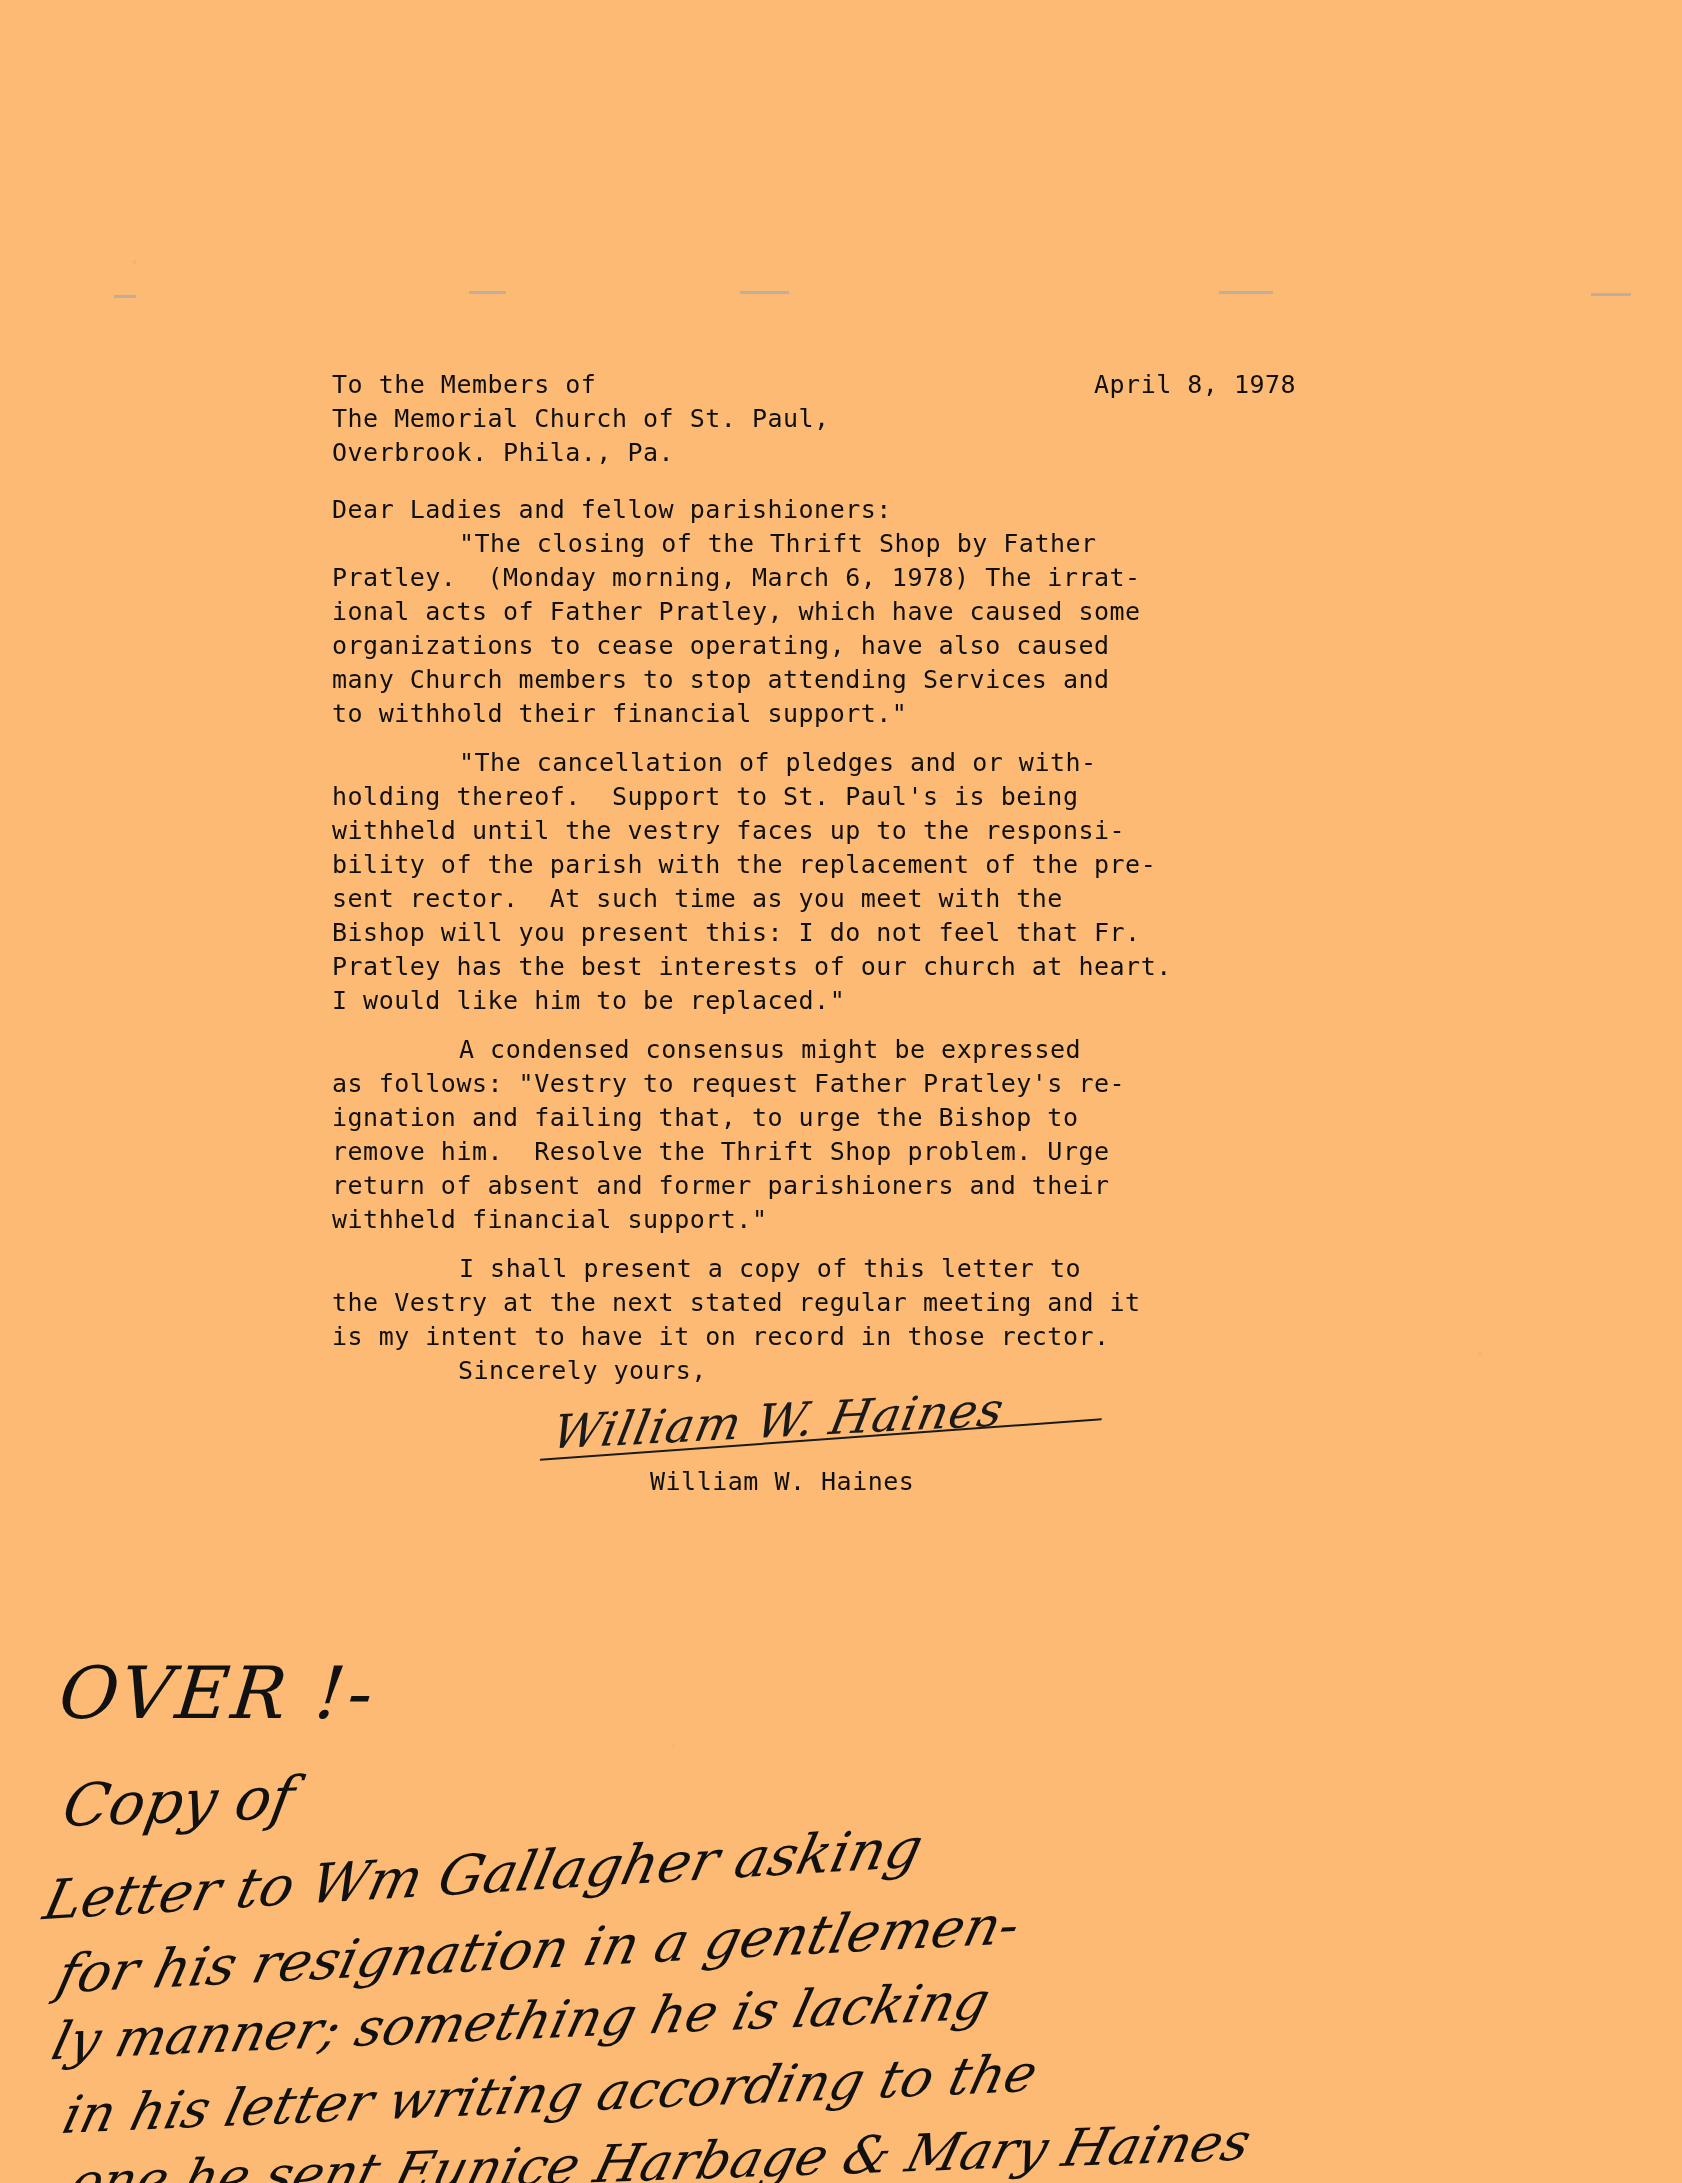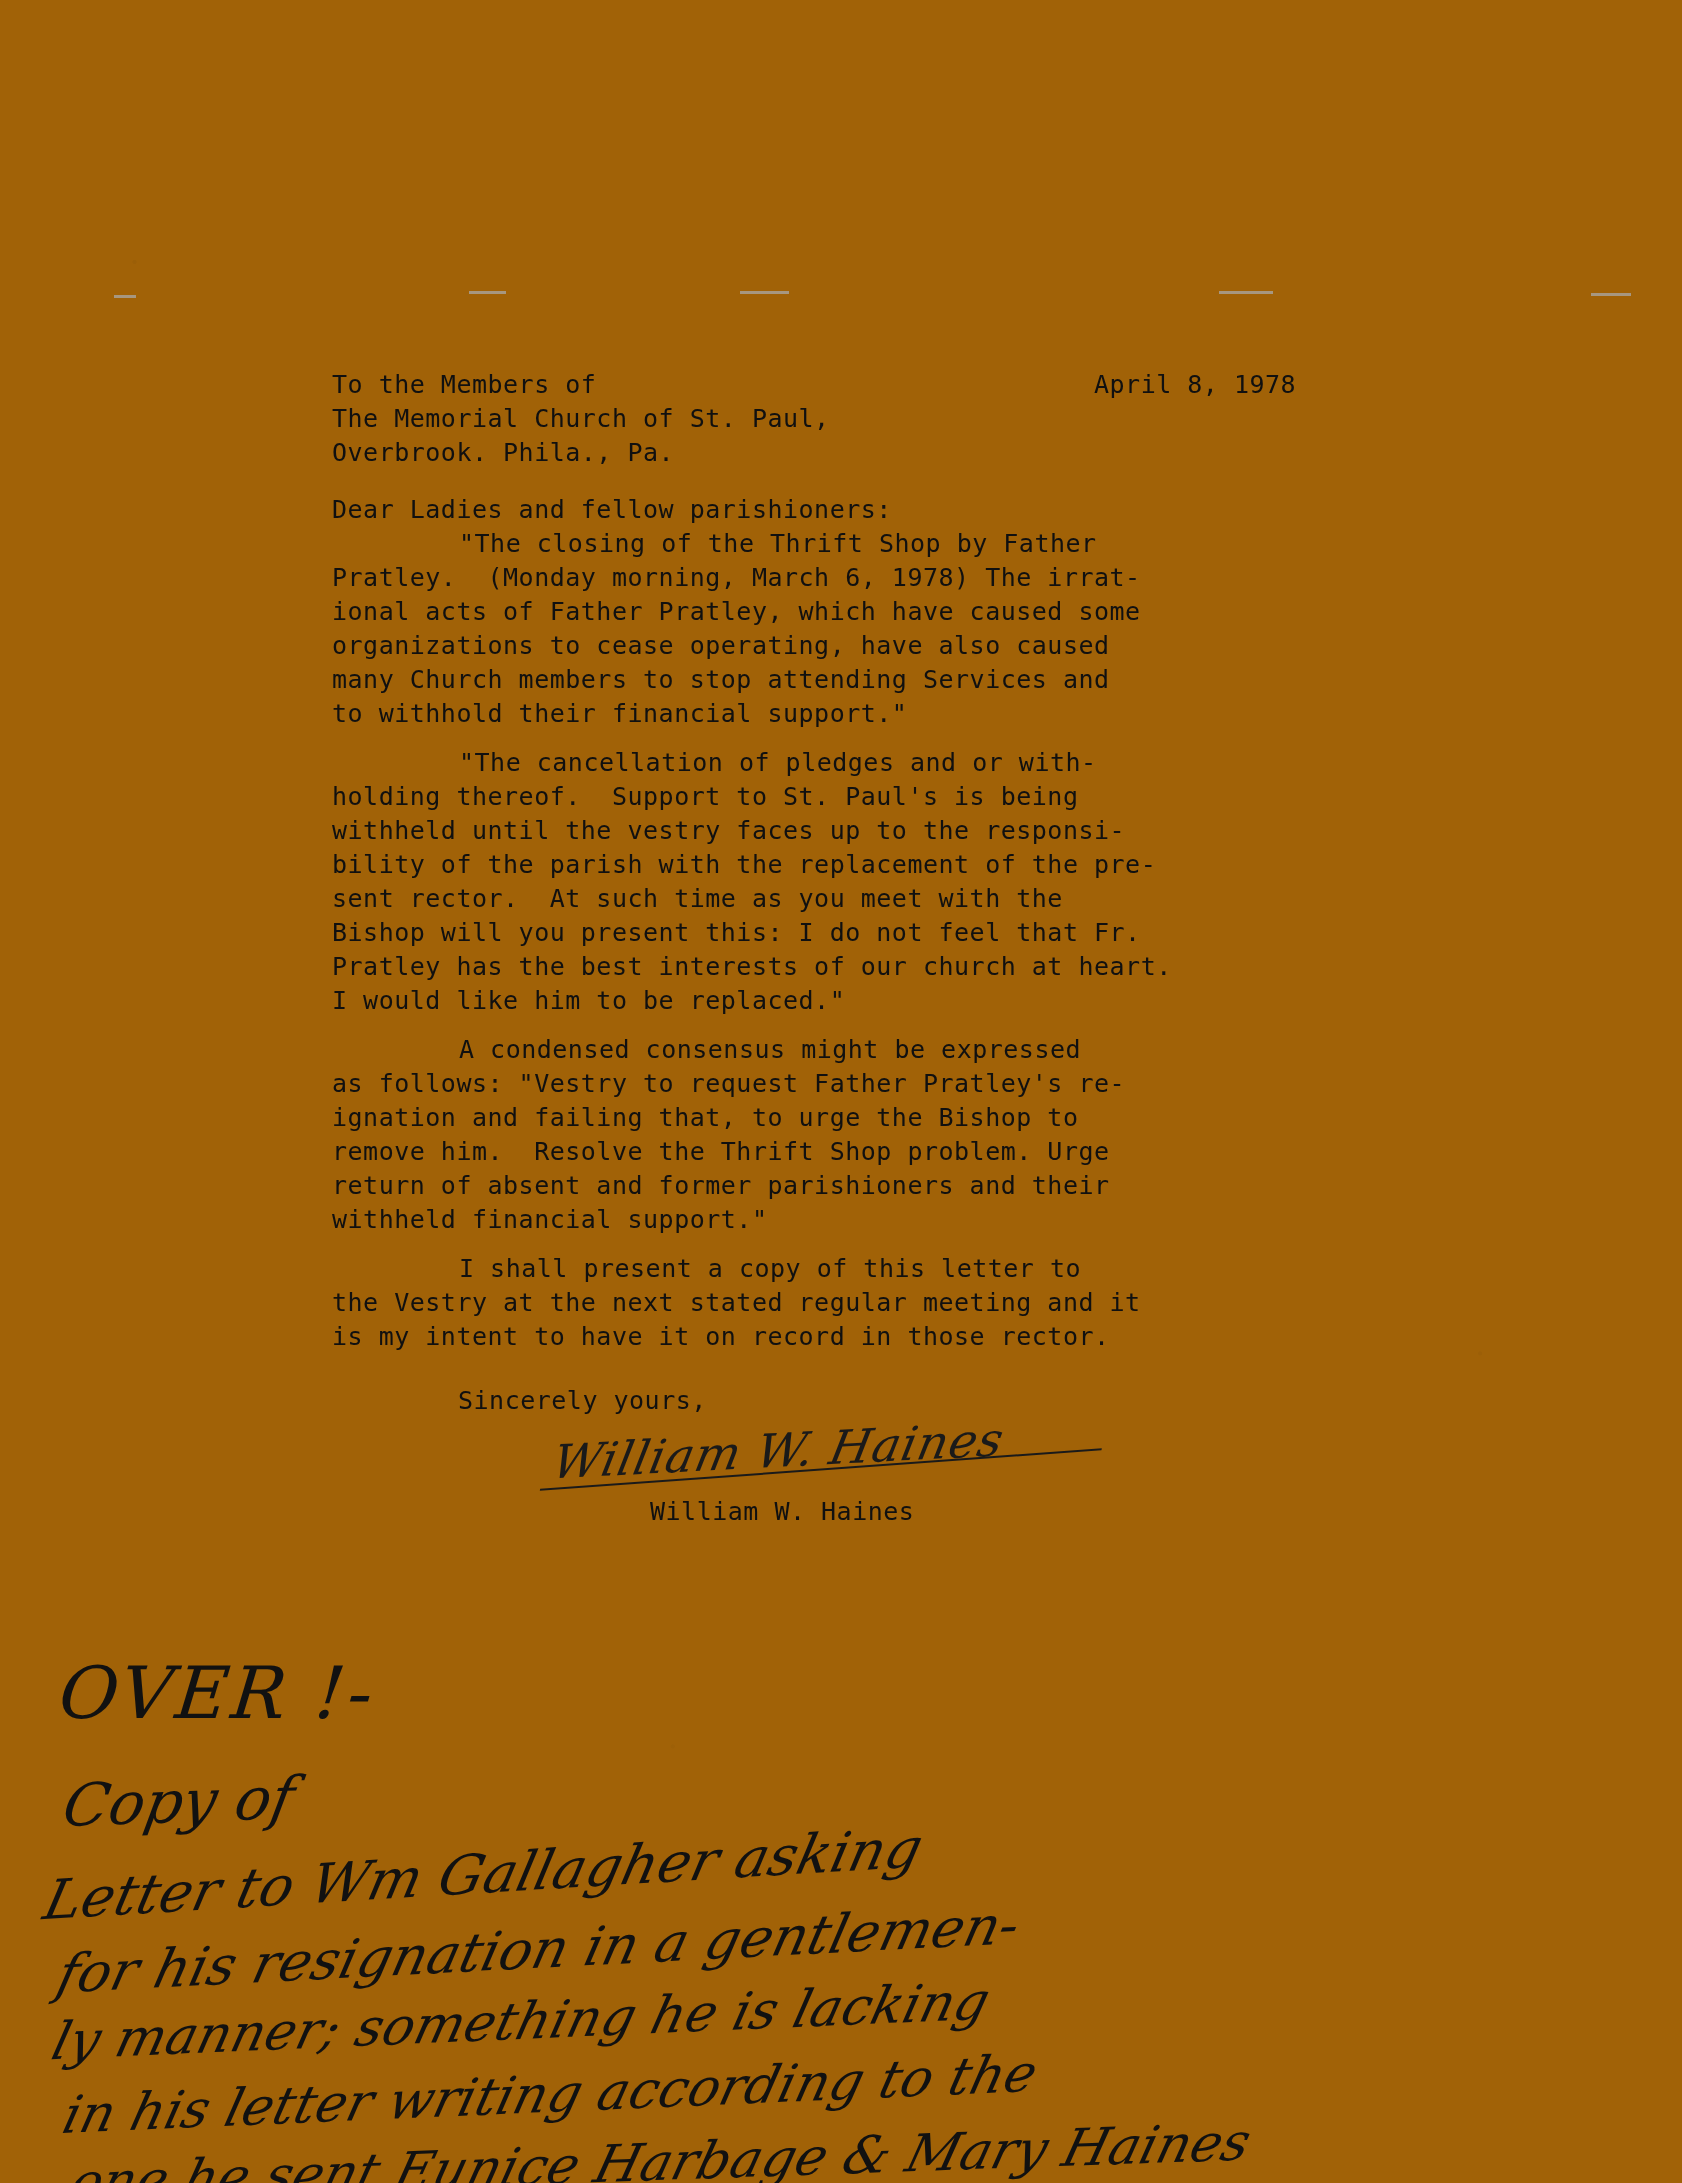--- a/index.html
+++ b/index.html
@@ -14,21 +14,21 @@
     font-family: "DejaVu Sans Mono", monospace;
     overflow: hidden;
   }
 
   
   .page {
     position: absolute;
     left: 0; top: 0;
     width: 1682px;
     height: 2183px;
-    background: #a16207;
+    background: #fdba74;
   }
   .page::before {
     content: "";
     position: absolute;
     inset: 0;
     background:
       radial-gradient(circle at 8% 12%, rgba(0,0,0,0.035) 0 1.7px, transparent 2.5px),
       radial-gradient(circle at 22% 46%, rgba(0,0,0,0.03) 0 1.7px, transparent 2.5px),
       radial-gradient(circle at 72% 18%, rgba(0,0,0,0.03) 0 1.7px, transparent 2.5px),
       radial-gradient(circle at 88% 62%, rgba(0,0,0,0.03) 0 1.7px, transparent 2.5px),
@@ -79,21 +79,20 @@
   .salutation { margin-top: 18.4px; }
 
   .para {
     margin-top: 15px;
     text-indent: 0;
   }
   .para.first-indent { text-indent: 127px; }
   .para.tight { margin-top: 0px; }
 
   .closing-block {
-    margin-top: 30px;
     position: relative;
     min-height: 193px;
   }
   .sincerely { margin-left: 126px; }
   .signer {
     margin-left: 318px;
     margin-top: 77px;
   }
   .title-line {
     margin-left: 392px;

